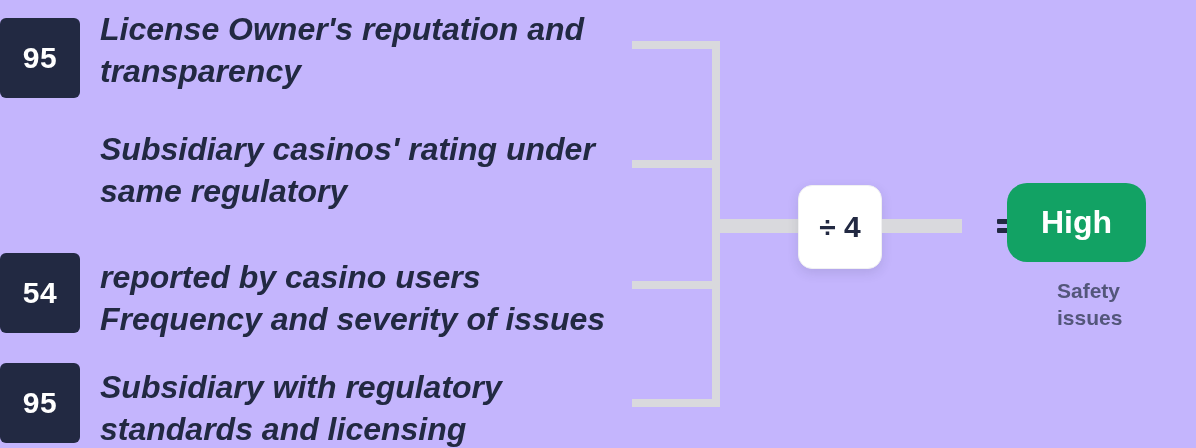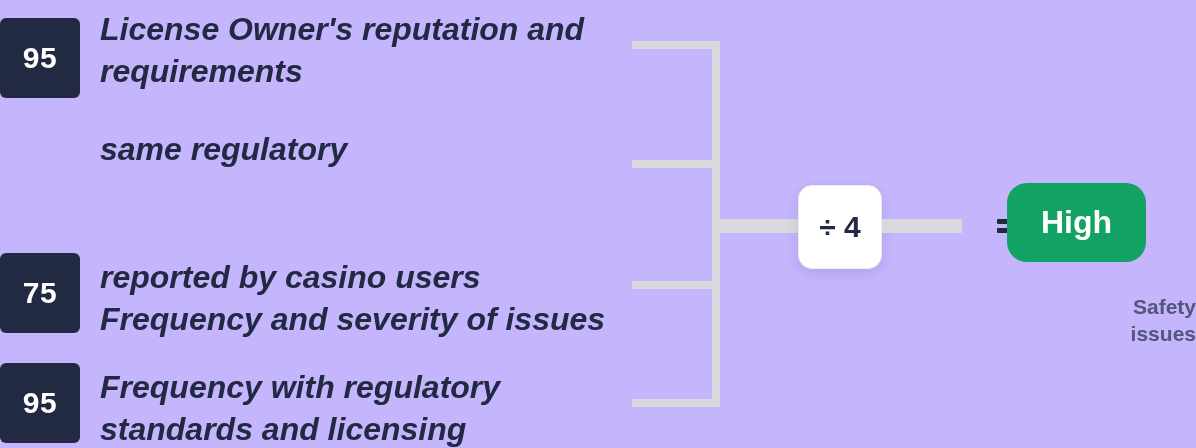--- a/index.html
+++ b/index.html
@@ -113,59 +113,60 @@
     justify-content: center;
   }
   .result-text {
     color: #ffffff;
     font-size: 32px;
     font-weight: 700;
   }
   .result-caption {
     position: absolute;
     left: 1057px;
-    top: 293px;
+    top: 277px;
     width: 139px;
-    text-align: right;
+    text-align: left;
     color: #53567a;
     font-size: 21px;
     font-weight: 700;
     line-height: 27px;
   }
 </style>
 </head>
 <body>
 
 <div class="canvas">
 
   <div class="score-box" style="top:18px">
     <span class="score-text">95</span>
   </div>
   <div class="factor-label" style="top:8px">
     <div>License Owner's reputation and</div>
-    <div>requirements</div>
+    <div>transparency</div>
   </div>
 
   <div class="factor-label" style="top:128px">
+    <div>Subsidiary casinos' rating under</div>
     <div>same regulatory</div>
   </div>
 
   <div class="score-box" style="top:253px">
-    <span class="score-text">75</span>
+    <span class="score-text">54</span>
   </div>
   <div class="factor-label" style="top:256px">
     <div>reported by casino users</div>
     <div>Frequency and severity of issues</div>
   </div>
 
   <div class="score-box" style="top:363px">
     <span class="score-text">95</span>
   </div>
   <div class="factor-label" style="top:366px">
-    <div>Frequency with regulatory</div>
+    <div>Subsidiary with regulatory</div>
     <div>standards and licensing requirements</div>
   </div>
 
   <div class="bracket-line branch" style="top:41px"></div>
   <div class="bracket-line branch" style="top:160px"></div>
   <div class="bracket-line branch" style="top:281px"></div>
   <div class="bracket-line branch" style="top:399px"></div>
   <div class="bracket-line bracket-vertical"></div>
   <div class="bracket-line connector connector-left"></div>
 

